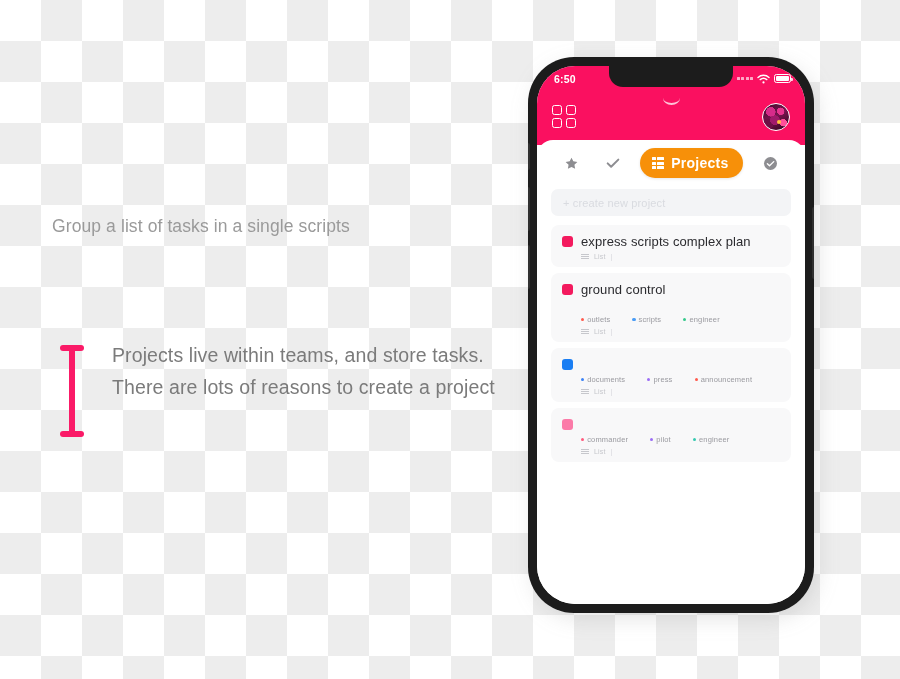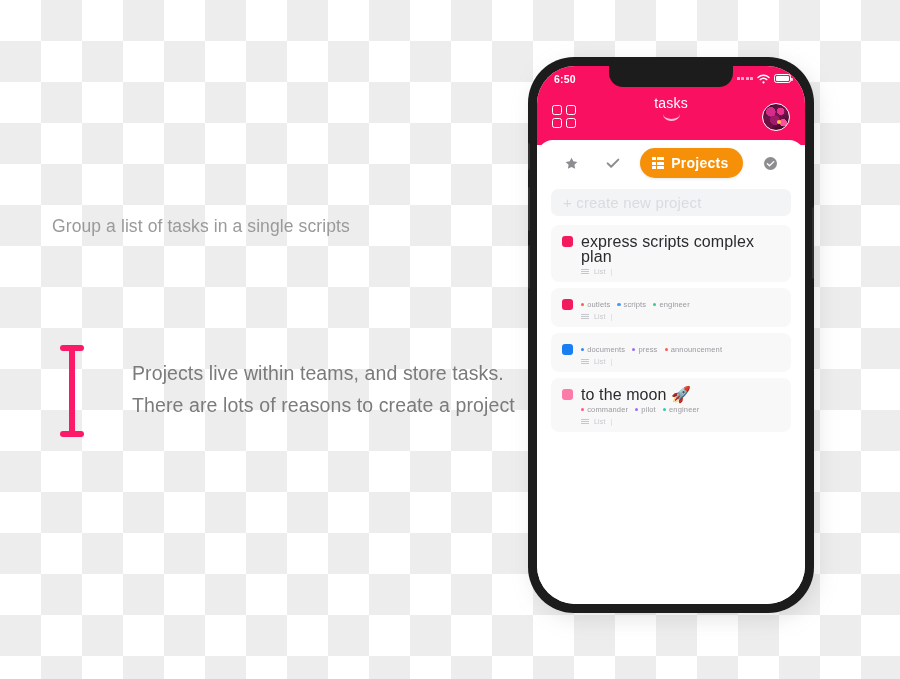--- a/index.html
+++ b/index.html
@@ -44,22 +44,21 @@
     color: #9a9a9a;
     letter-spacing: 0.1px;
     white-space: nowrap;
   }
 
   .body-block {
     position: absolute;
     left: 54px;
     top: 340px;
     display: flex;
-    align-items: center;
-    gap: 20px;
+    align-items: flex-start;
   }
   .i-bar {
     position: relative;
     width: 36px;
     height: 96px;
     flex: none;
     margin-top: 3px;
   }
   .i-bar .stem {
     position: absolute;
@@ -323,21 +322,21 @@
   .new-project {
     margin: 3px 3px 9px;
     height: 27px;
     background: #f3f4f6;
     border-radius: 7px;
     display: flex;
     align-items: center;
     padding: 0 12px;
   }
   .new-project-text {
-    font-size: 15px;
+    font-size: 11px;
     color: #d9dbe0;
     letter-spacing: 0.15px;
   }
 
   
   .card {
     background: #f8f8f9;
     border-radius: 8px;
     margin: 0 3px 6px;
     padding: 9px 11px 7px;
@@ -346,30 +345,30 @@
   }
   .swatch {
     width: 11px;
     height: 11px;
     border-radius: 3px;
     flex: none;
     margin-top: 2px;
   }
   .card-main { flex: 1; min-width: 0; }
   .card-title {
-    font-size: 16px;
+    font-size: 13px;
     color: #2b2b2f;
     letter-spacing: 0.1px;
     line-height: 15px;
   }
   .tags {
     display: flex;
     flex-wrap: wrap;
-    gap: 7px;
-    margin-top: 3px;
+    gap: 22px;
+    margin-top: 18px;
   }
   .tag {
     display: flex;
     align-items: center;
     gap: 3px;
     font-size: 7.5px;
     color: #9a9aa0;
     letter-spacing: 0.15px;
   }
   .tag .dot {
@@ -455,21 +454,20 @@
         </div>
 
         <div class="navbar">
           <div class="grid-icon">
             <span></span>
               <span></span>
               <span></span>
               <span></span>
           </div>
           <div class="nav-title-wrap">
-            <div class="nav-title">tasks</div>
             <div class="nav-chevron"></div>
           </div>
           <div class="avatar">
             <div class="spark"></div>
           </div>
         </div>
       </div>
 
       <div class="app-body">
 
@@ -521,20 +519,21 @@
                   </div>
                 <span class="meta-label">List</span>
                 <span class="meta-sep">|</span>
               </div>
             </div>
           </div>
 
           <div class="card">
             <div class="swatch" style="background:#f31a5e"></div>
             <div class="card-main">
+              <div class="card-title">ground control</div>
               <div class="tags">
                 <span class="tag">
                     <i class="dot" style="background:#ff5a4d"></i>
                     <span>outlets</span>
                   </span>
                 <span class="tag">
                     <i class="dot" style="background:#4a9cf5"></i>
                     <span>scripts</span>
                   </span>
                 <span class="tag">
@@ -579,21 +578,20 @@
                   </div>
                 <span class="meta-label">List</span>
                 <span class="meta-sep">|</span>
               </div>
             </div>
           </div>
 
           <div class="card">
             <div class="swatch" style="background:#fb7aa8"></div>
             <div class="card-main">
-              <div class="card-title">to the moon 🚀</div>
               <div class="tags">
                 <span class="tag">
                     <i class="dot" style="background:#ff5a7d"></i>
                     <span>commander</span>
                   </span>
                 <span class="tag">
                     <i class="dot" style="background:#9b6df5"></i>
                     <span>pilot</span>
                   </span>
                 <span class="tag">

